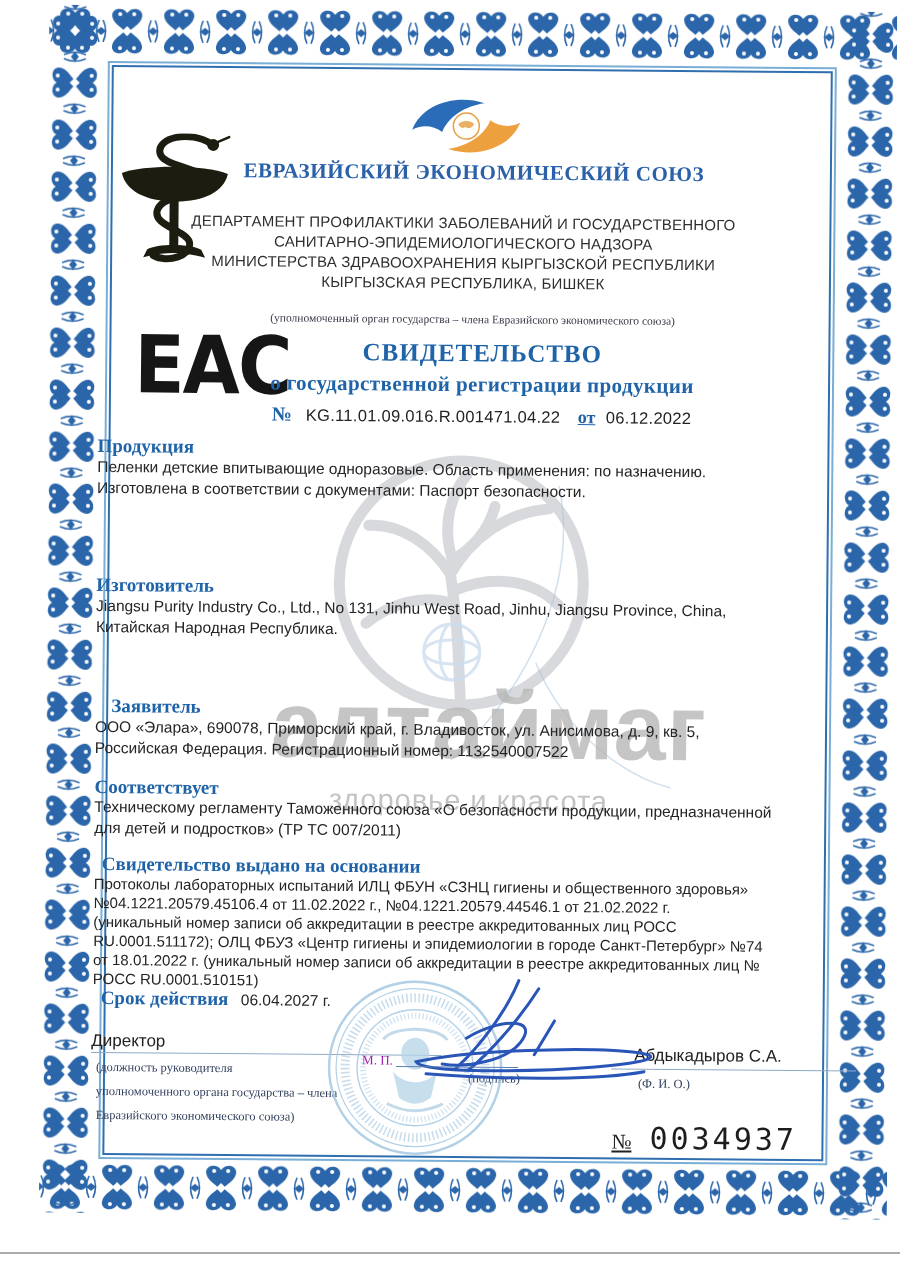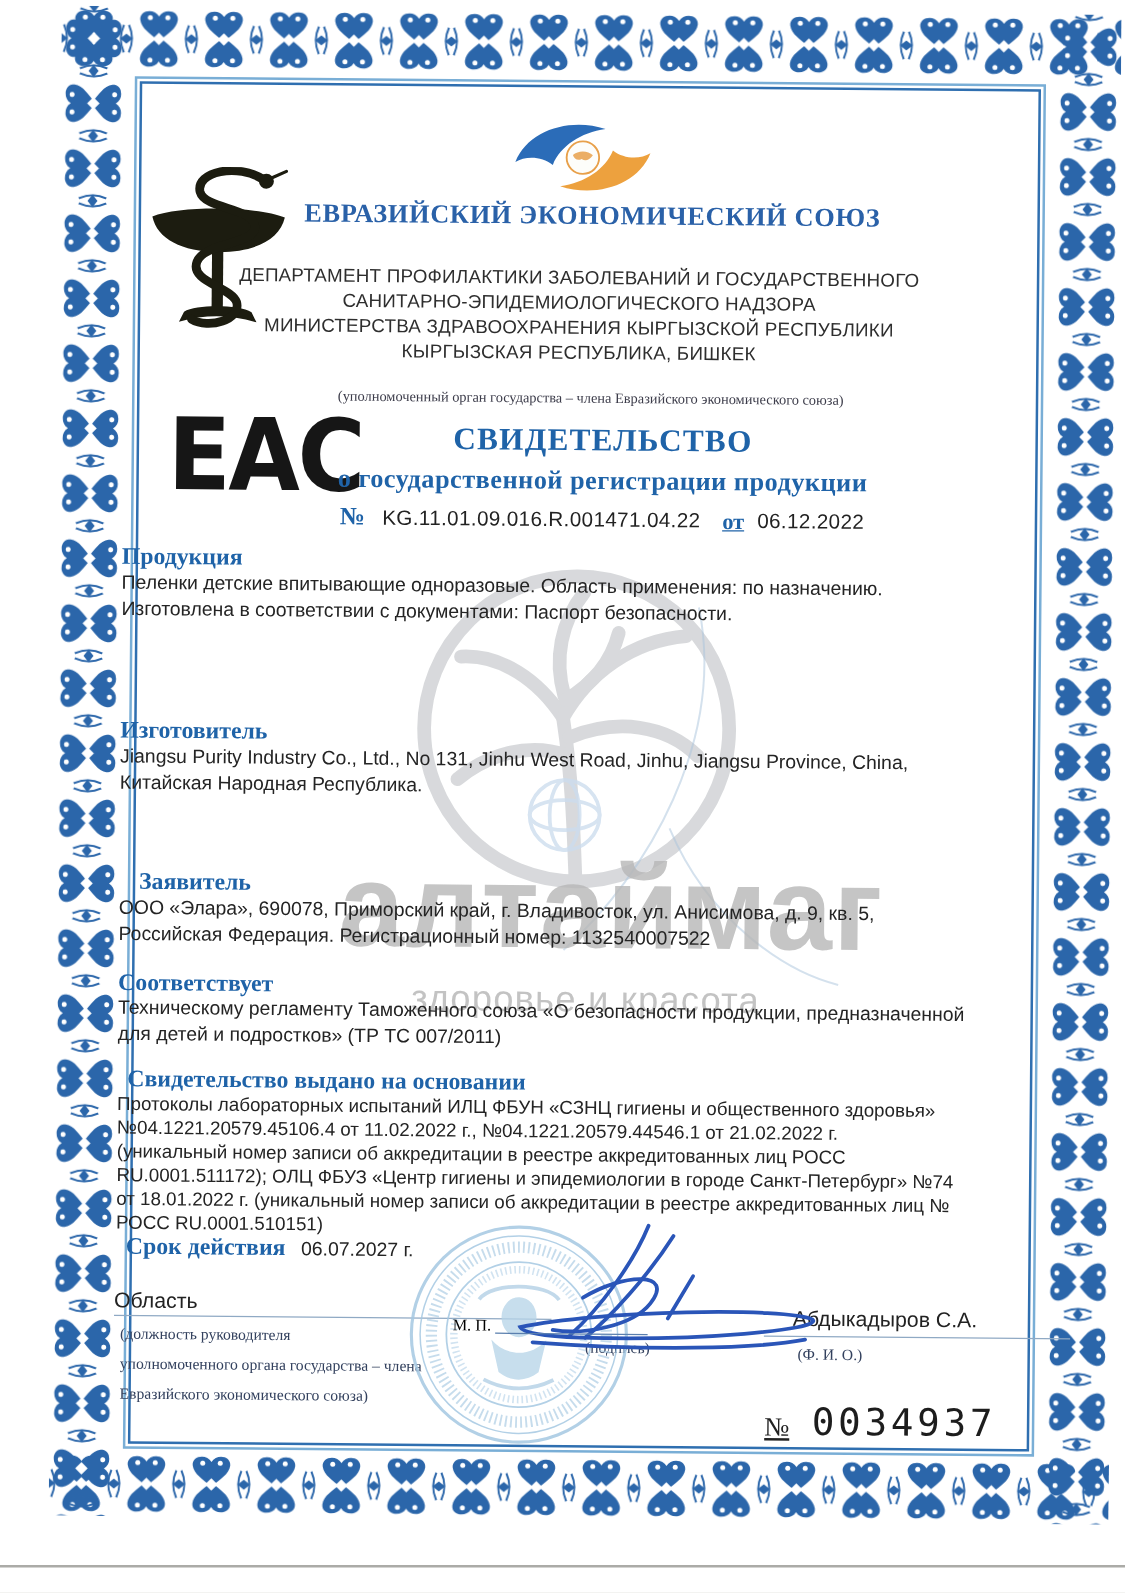--- a/index.html
+++ b/index.html
@@ -238,24 +238,24 @@
     <div class="abs z-text sec-h" style="left:104px;top:856px;">Свидетельство выдано на основании</div>
     <div class="abs z-text body-sm" style="left:96px;top:878px;">Протоколы лабораторных испытаний ИЛЦ ФБУН «СЗНЦ гигиены и общественного здоровья»</div>
     <div class="abs z-text body-sm" style="left:96px;top:897px;">№04.1221.20579.45106.4 от 11.02.2022 г., №04.1221.20579.44546.1 от 21.02.2022 г.</div>
     <div class="abs z-text body-sm" style="left:96px;top:916px;">(уникальный номер записи об аккредитации в реестре аккредитованных лиц РОСС</div>
     <div class="abs z-text body-sm" style="left:96px;top:935px;">RU.0001.511172); ОЛЦ ФБУЗ «Центр гигиены и эпидемиологии в городе Санкт-Петербург» №74</div>
     <div class="abs z-text body-sm" style="left:96px;top:954px;">от 18.01.2022 г. (уникальный номер записи об аккредитации в реестре аккредитованных лиц №</div>
     <div class="abs z-text body-sm" style="left:96px;top:973px;">РОСС RU.0001.510151)</div>
 
     <div class="abs z-text" style="left:104px;top:990px;">
       <span class="sec-h">Срок действия</span>
-      <span class="body-line" style="margin-left:8px;">06.07.2027 г.</span>
+      <span class="body-line" style="margin-left:8px;">06.04.2027 г.</span>
     </div>
 
-    <div class="abs z-text sig-name" style="left:95px;top:1034px;">Область</div>
+    <div class="abs z-text sig-name" style="left:95px;top:1034px;">Директор</div>
     <div class="rule z-text" style="left:95px;top:1055px;width:350px;"></div>
     <div class="abs z-text small-serif" style="left:100px;top:1063px;">(должность руководителя</div>
     <div class="abs z-text small-serif" style="left:100px;top:1087px;">уполномоченного органа государства – члена</div>
     <div class="abs z-text small-serif" style="left:100px;top:1111px;">Евразийского экономического союза)</div>
 
     <svg class="abs z-over" style="left:327px;top:976px;opacity:.85;" width="184" height="184" viewBox="0 0 184 184">
       <g fill="none" stroke="#a5c8e2">
         <circle cx="92" cy="92" r="86" stroke-width="2.5"></circle>
         <circle cx="92" cy="92" r="79" stroke-width="1.2"></circle>
         <circle cx="92" cy="92" r="70" stroke-width="9" stroke-dasharray="1.5,2.6" opacity=".75"></circle>
@@ -265,21 +265,21 @@
       <g fill="#b6d4e8" opacity=".9">
         <ellipse cx="92" cy="78" rx="14" ry="16"></ellipse>
         <path d="M70 96 C82 110 102 110 114 96 L108 122 C98 130 86 130 76 122 Z"></path>
       </g>
       <g fill="none" stroke="#a5c8e2" stroke-width="3" opacity=".8">
         <path d="M60 64 C70 50 114 50 124 64"></path>
         <path d="M64 128 Q92 142 120 128"></path>
       </g>
     </svg>
 
-    <div class="abs z-over small-serif" style="left:366px;top:1053px;color:#000000;font-size:13px;text-align:center;">М. П.</div>
+    <div class="abs z-over small-serif" style="left:366px;top:1053px;color:#a21caf;font-size:13px;text-align:center;">М. П.</div>
 
     <svg class="abs z-over" style="left:372px;top:976px;" width="300" height="110" viewBox="0 0 300 110">
       <g fill="none" stroke="#2a55b8" stroke-width="3" stroke-linecap="round">
         <path d="M150 4 C138 34 112 70 88 92"></path>
         <path d="M170 12 C150 44 120 78 100 94"></path>
         <path d="M98 62 C130 42 172 40 152 66 C138 84 100 92 74 88"></path>
         <path d="M48 86 C110 72 262 68 282 78 C290 86 190 96 96 94 C64 93 50 90 48 86 Z"></path>
         <path d="M58 98 C150 104 236 102 276 94"></path>
         <path d="M186 44 L166 78"></path>
       </g>

